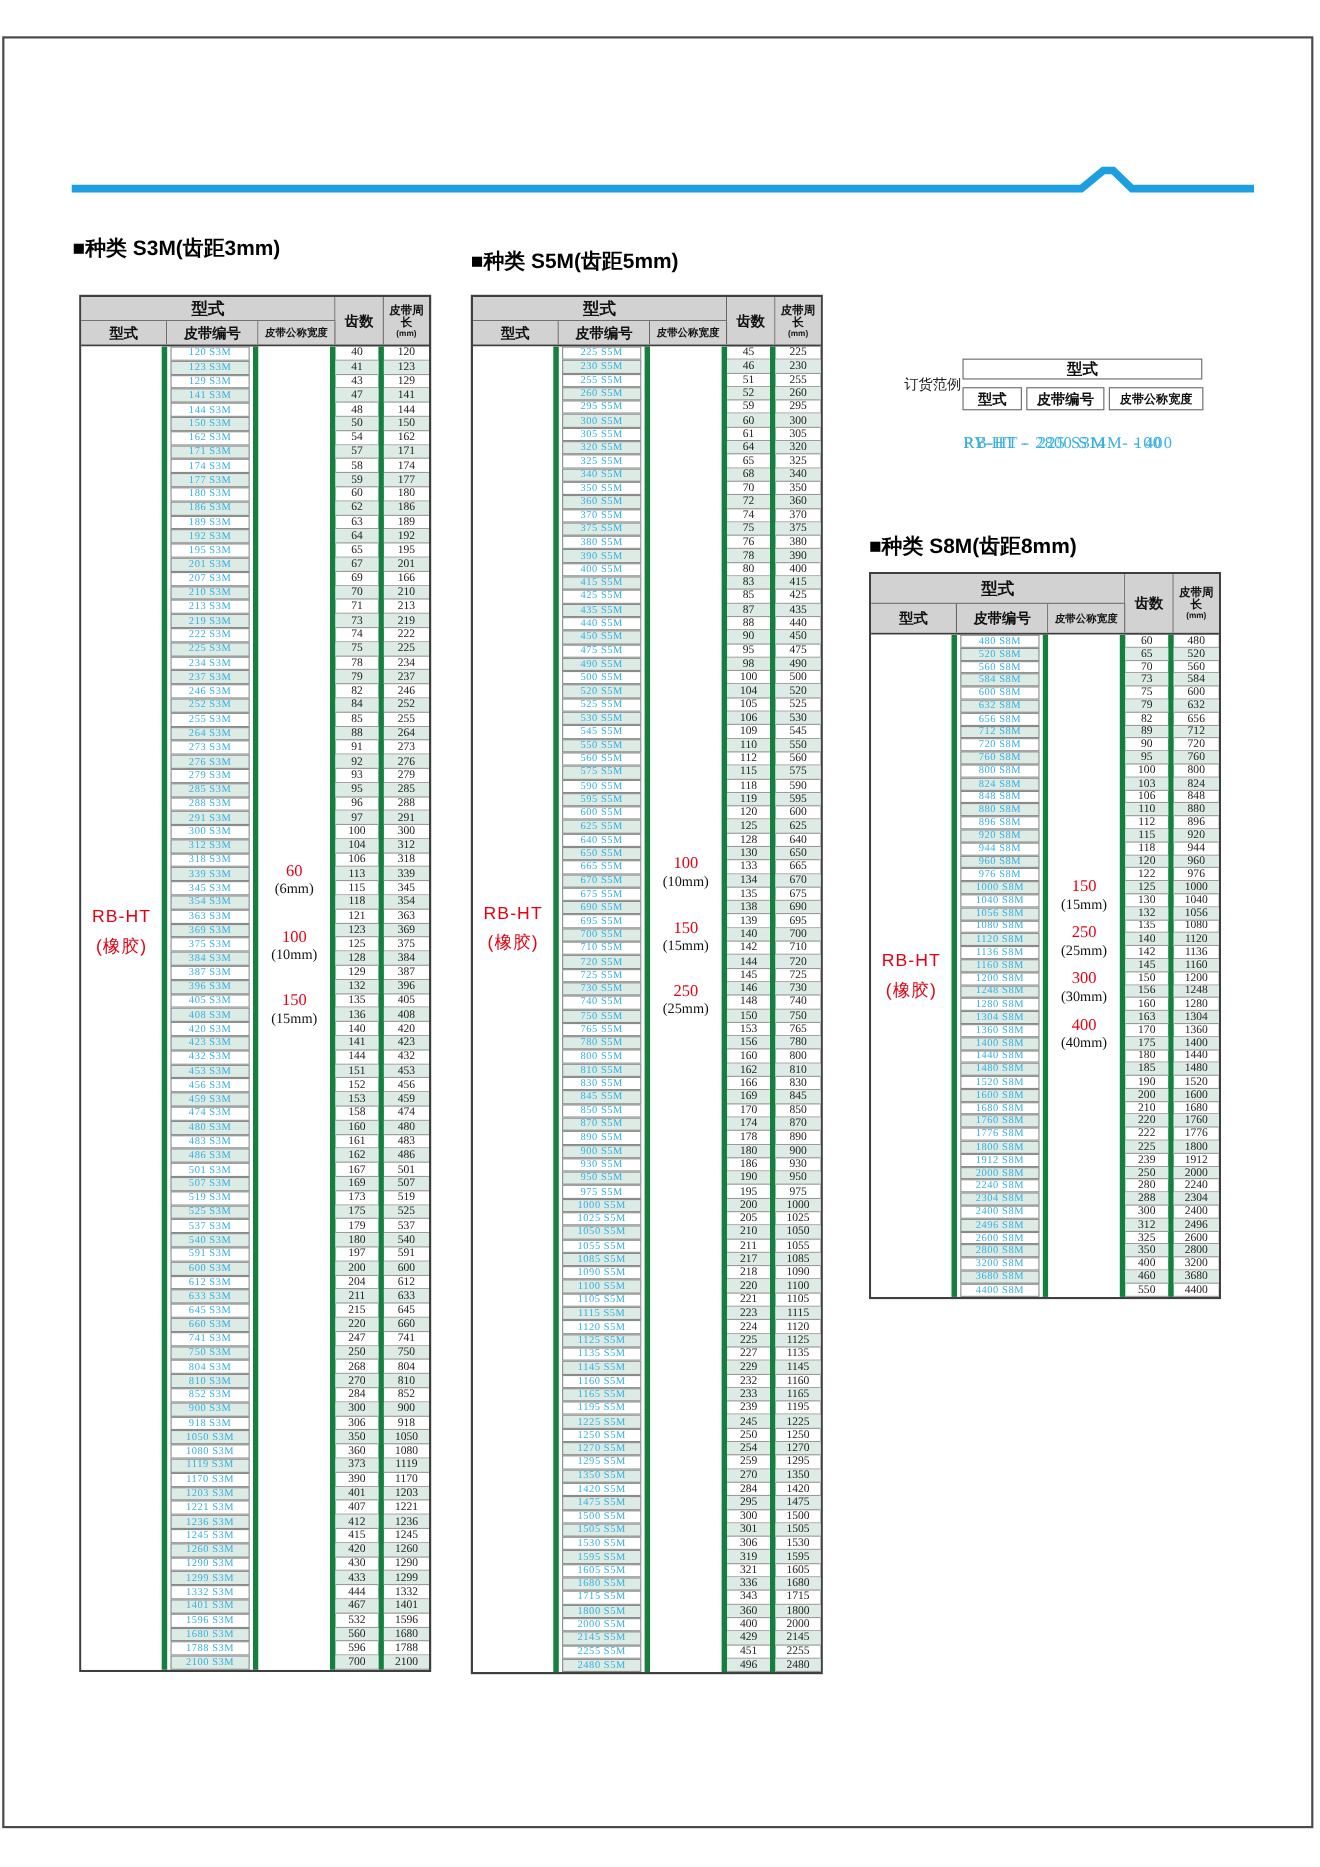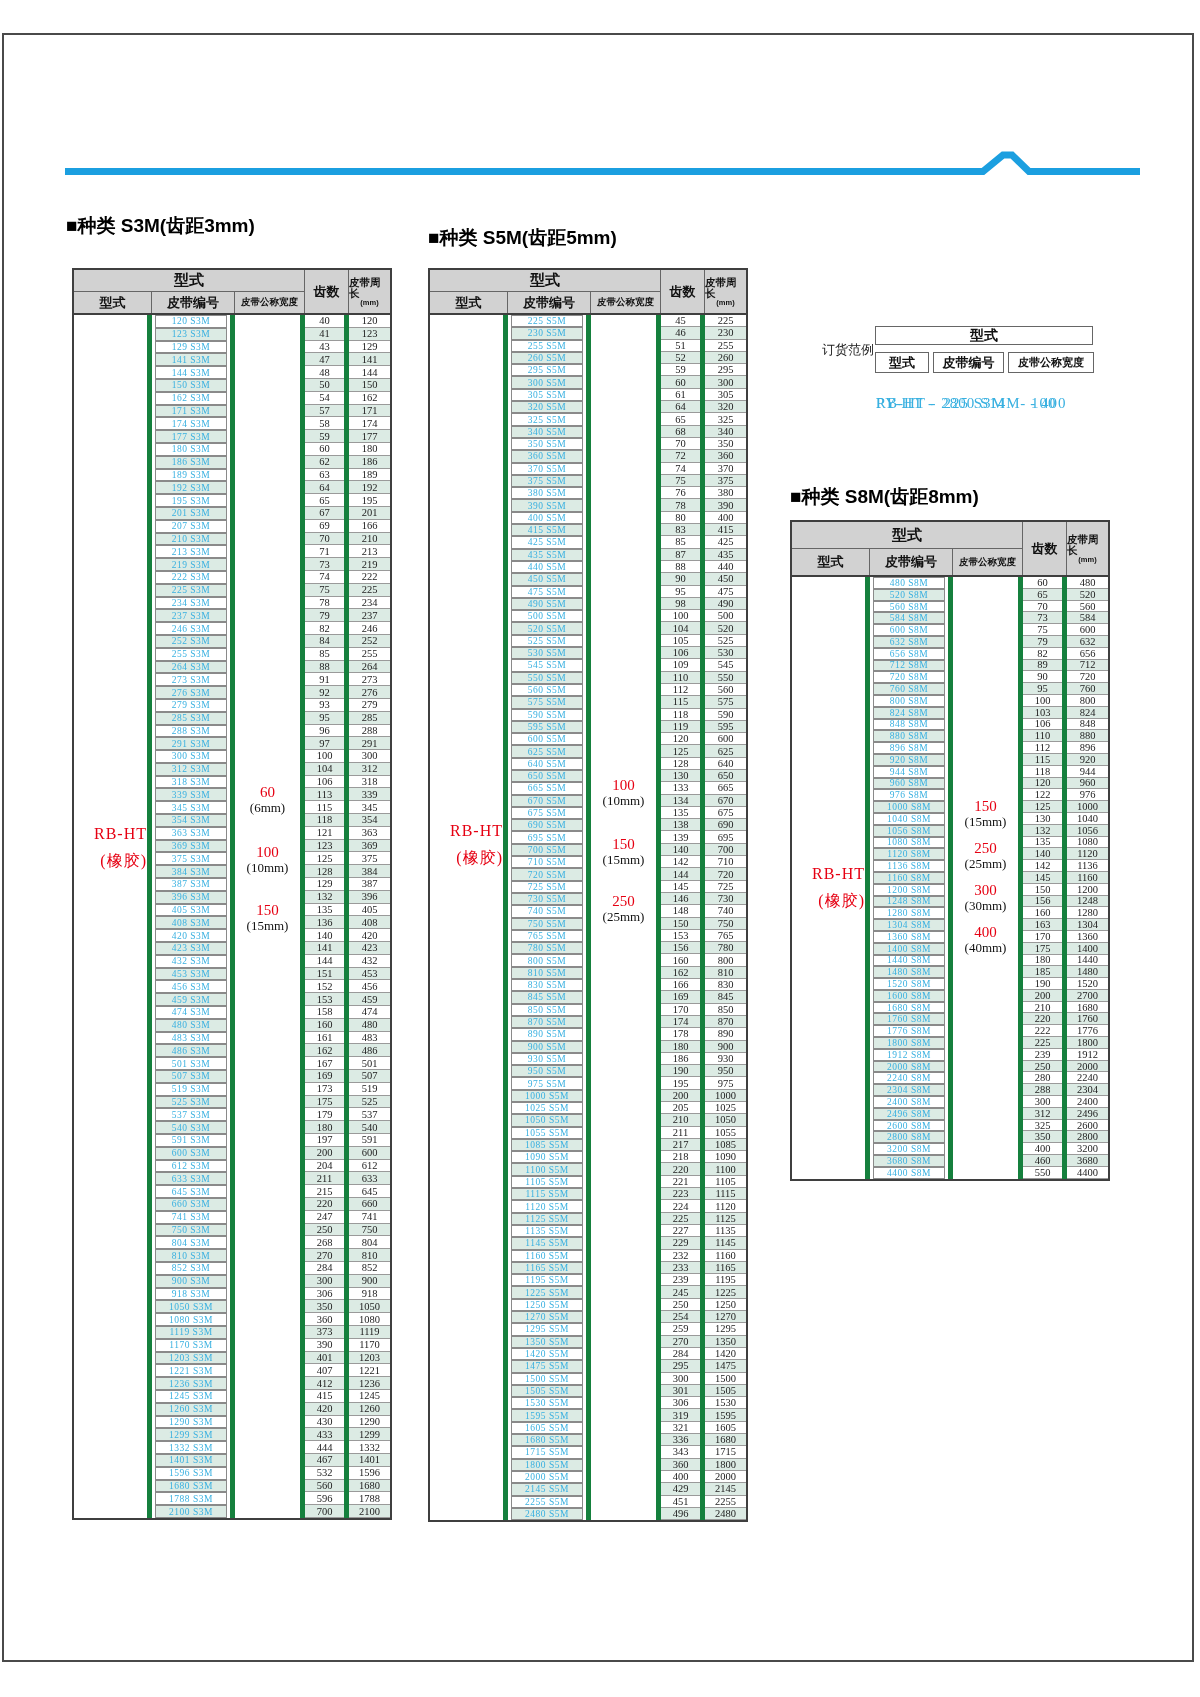--- a/index.html
+++ b/index.html
@@ -35,21 +35,21 @@
     grid-template-rows:var(--h1) var(--h2);
     border-bottom:2px solid #3f3f3f;
   }
   .h {
     background:var(--header-gray); color:#111; font-weight:bold;
     display:flex; align-items:center; justify-content:center;
     border-right:1px solid #666; box-sizing:border-box; overflow:hidden;
   }
   .h-model-group { grid-column:1/4; grid-row:1; font-size:15px; border-bottom:1px solid #666; }
   .h-teeth      { grid-column:4; grid-row:1/3; font-size:13px; }
-  .h-circ       { grid-column:5; grid-row:1/3; font-size:10.5px; flex-direction:column; line-height:11px; border-right:none; }
+  .h-circ       { grid-column:5; grid-row:1/3; font-size:10.5px; flex-direction:column; line-height:11px; border-right:none;text-align:center; }
   .h-circ .unit { font-size:7.5px; font-weight:bold; line-height:8px; }
   .h-model  { grid-column:1; grid-row:2; font-size:13px; }
   .h-belt   { grid-column:2; grid-row:2; font-size:13px; }
   .h-width  { grid-column:3; grid-row:2; font-size:9.5px; }
 
   .tbody { display:flex; align-items:stretch; }
   .col { box-sizing:border-box; border-right:5px solid #15803d; position:relative; }
   .col:last-child { border-right:none; }
   .col-model { width:78px; background:#fff; }
   .col-belt  { width:83px; padding:0 3px; }
@@ -60,22 +60,22 @@
   .cell {
     height:var(--rh); box-sizing:border-box; overflow:hidden;
     font-family:"Liberation Serif", serif; font-size:10px; color:#222;
     display:flex; align-items:center; justify-content:center;
   }
   .col-belt .cell { border:1px solid #8a8a8a; color:var(--belt-cyan); font-size:9.5px; letter-spacing:0.5px; }
   .col-teeth .cell, .col-circ .cell { border-bottom:1px solid #9a9a9a; font-size:10.5px; }
   .cell.stripe { background:var(--stripe-green); }
 
   .model-label {
-    position:absolute; left:0; width:100%; text-align:right;
-    color:var(--red); font-family:Liberation Serif, serif;
+    position:absolute; left:0; width:100%; text-align:center;
+    color:var(--red); font-family:Liberation Sans, sans-serif;
     font-size:16px; line-height:27px; letter-spacing:1px; white-space:nowrap;
   }
   .wlabel {
     position:absolute; left:0; width:100%; text-align:center;
     font-family:"Liberation Serif", serif; line-height:15px; white-space:nowrap;
   }
   .wlabel .val { color:var(--red); font-size:15px; }
   .wlabel .siz { color:#111; font-size:13px; }
 
   
@@ -948,21 +948,21 @@
           <div class="cell stripe">1160</div>
           <div class="cell">1200</div>
           <div class="cell stripe">1248</div>
           <div class="cell">1280</div>
           <div class="cell stripe">1304</div>
           <div class="cell">1360</div>
           <div class="cell stripe">1400</div>
           <div class="cell">1440</div>
           <div class="cell stripe">1480</div>
           <div class="cell">1520</div>
-          <div class="cell stripe">2700</div>
+          <div class="cell stripe">1600</div>
           <div class="cell">1680</div>
           <div class="cell stripe">1760</div>
           <div class="cell">1776</div>
           <div class="cell stripe">1800</div>
           <div class="cell">1912</div>
           <div class="cell stripe">2000</div>
           <div class="cell">2240</div>
           <div class="cell stripe">2304</div>
           <div class="cell">2400</div>
           <div class="cell stripe">2496</div>

